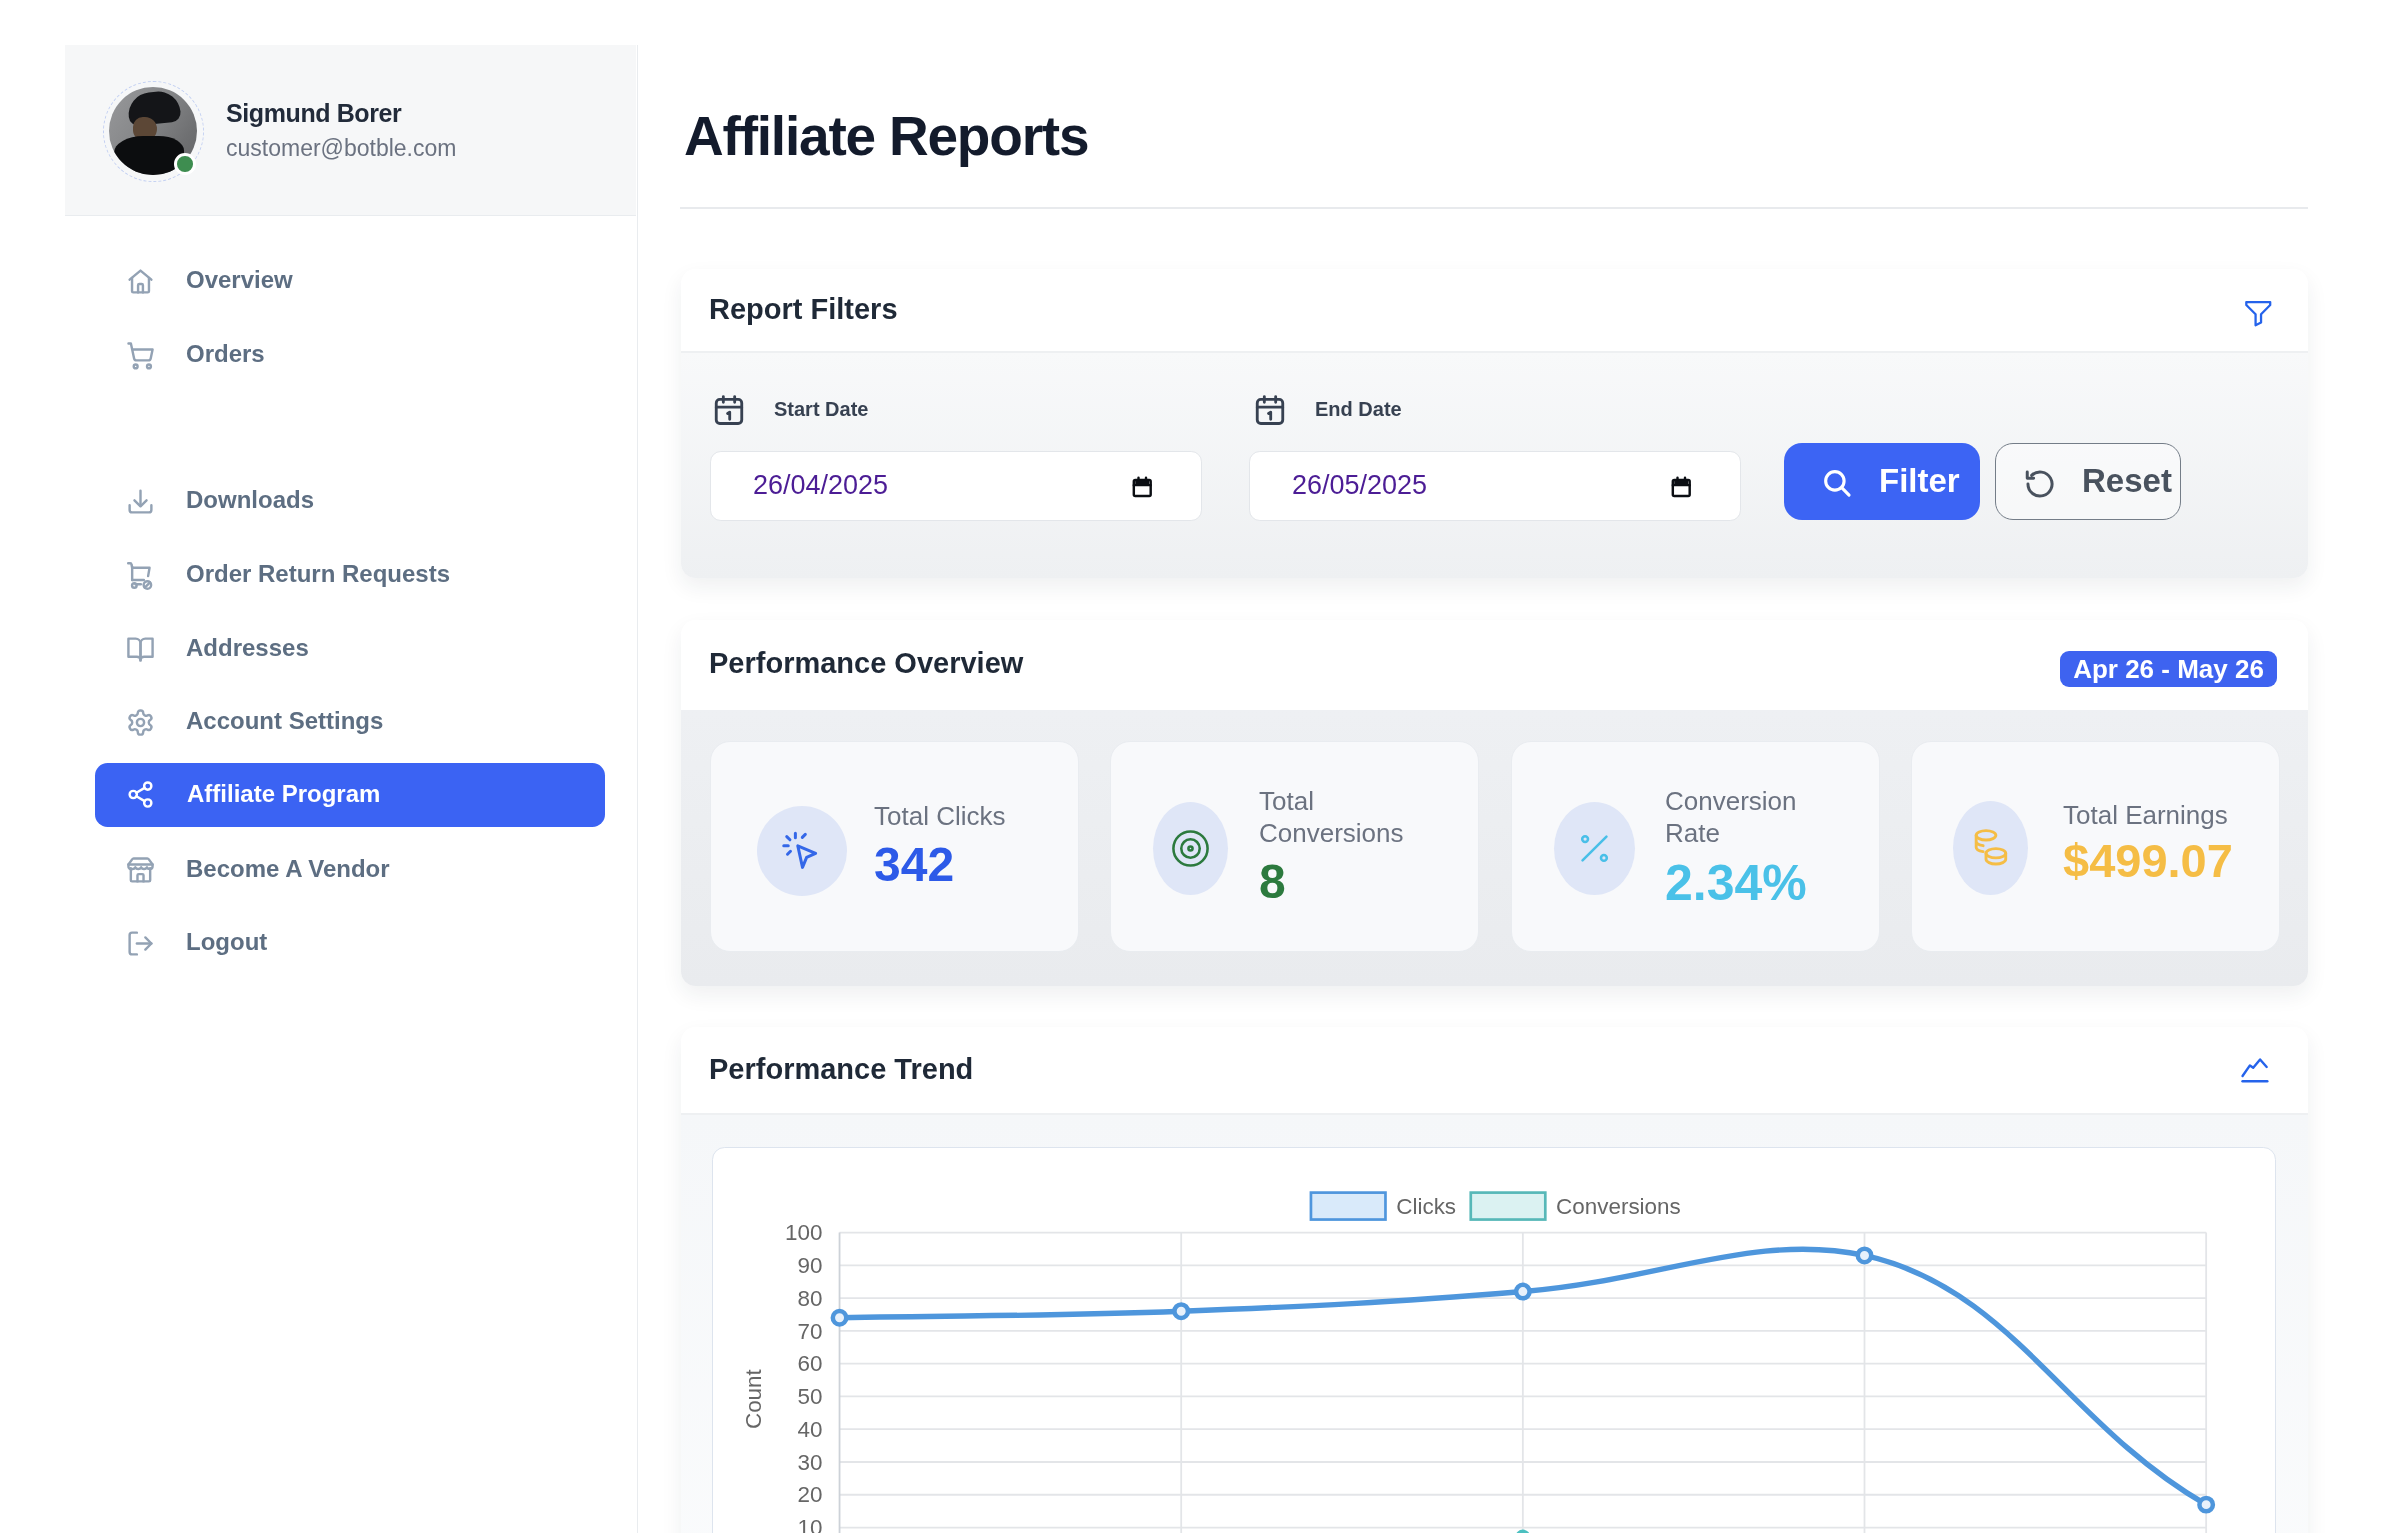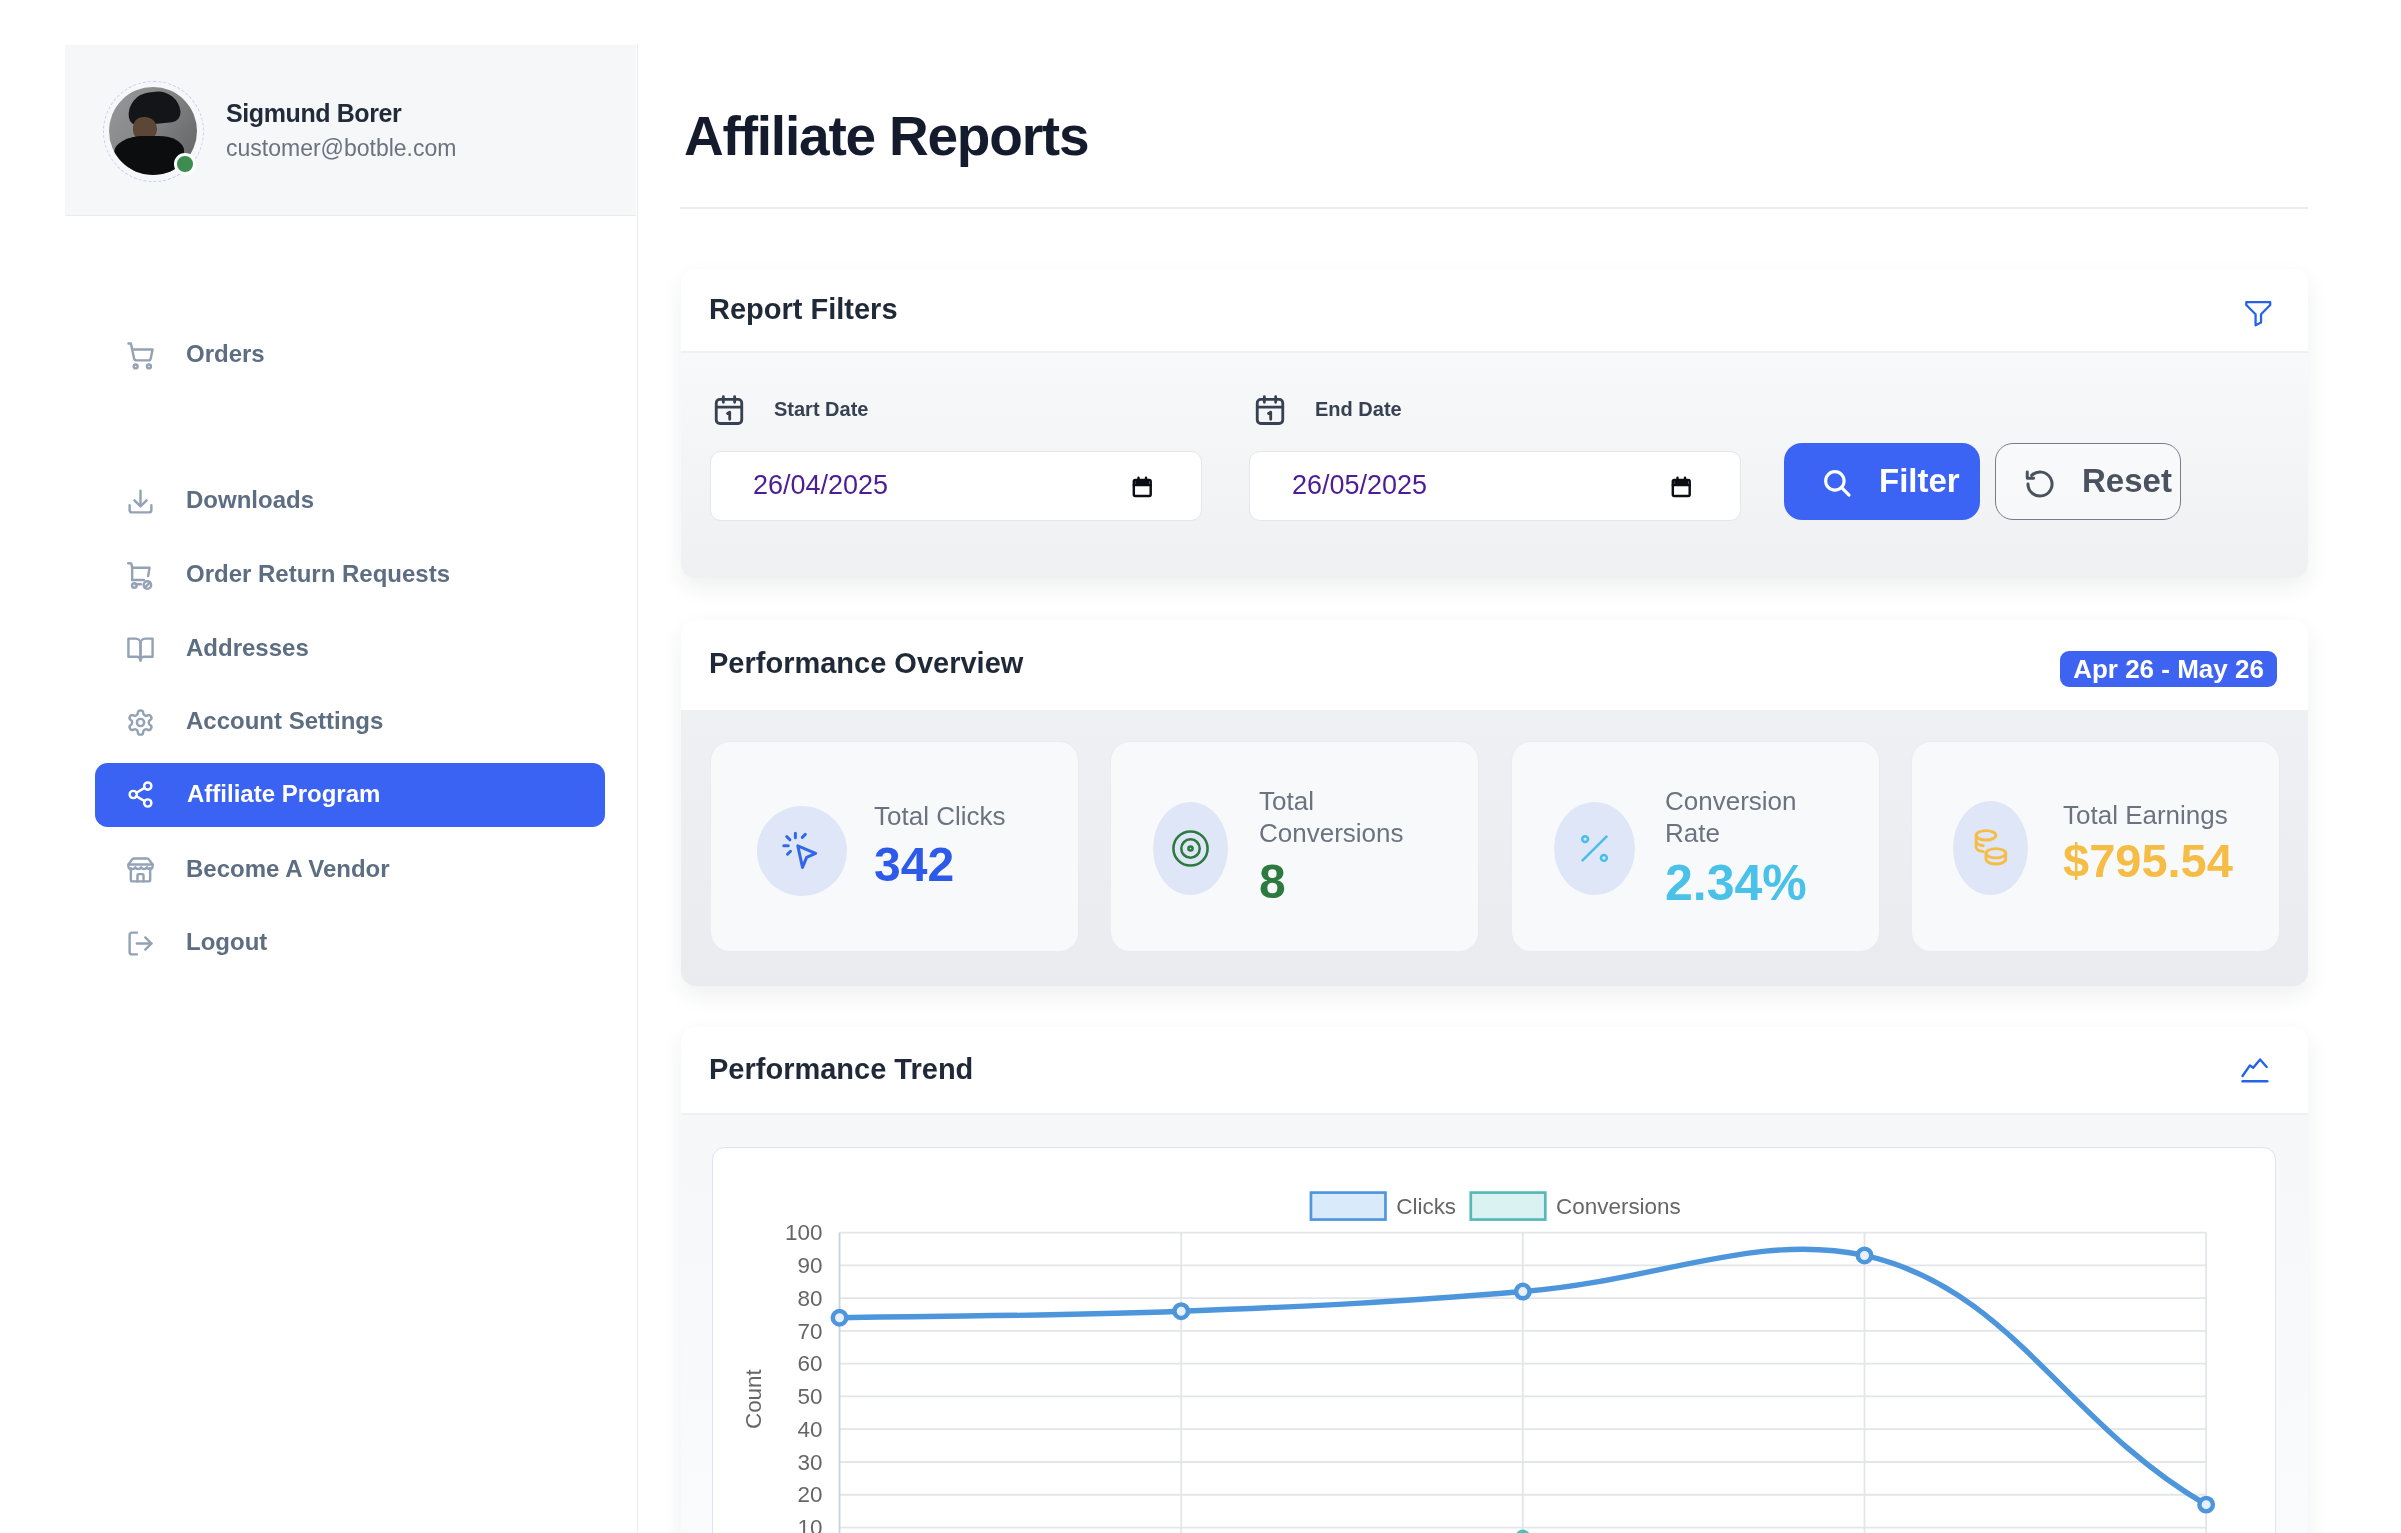--- a/index.html
+++ b/index.html
@@ -90,20 +90,30 @@
     <div class="abs" id="ring"></div>
     <div class="abs" id="avatar">
         <div class="hat"></div>
         <div class="face"></div>
         <div class="body"></div>
       </div>
     <div class="abs" id="greendot"></div>
     <div class="abs uname">Sigmund Borer</div>
     <div class="abs uemail">customer@botble.com</div>
   </div>
+  <div class="abs mrow" style="top:199px">
+    <div class="mico">
+        <svg viewBox="0 0 24 24">
+          <path d="M3 10.5 12 3l9 7.5"></path>
+          <path d="M5 9v11a1 1 0 0 0 1 1h12a1 1 0 0 0 1-1V9"></path>
+          <path d="M10 21v-6a1 1 0 0 1 1-1h2a1 1 0 0 1 1 1v6"></path>
+        </svg>
+      </div>
+    <div class="mtxt">Overview</div>
+  </div>
   <div class="abs mrow" style="top:273px">
     <div class="mico">
         <svg viewBox="0 0 24 24">
           <circle cx="8" cy="21" r="1.6"></circle>
           <circle cx="19" cy="21" r="1.6"></circle>
           <path d="M2.05 2.05h2l2.66 12.42a2 2 0 0 0 2 1.58h9.78a2 2 0 0 0 1.95-1.57L22 7H5.12"></path>
         </svg>
       </div>
     <div class="mtxt">Orders</div>
   </div>
@@ -282,21 +292,21 @@
     <div class="scard" style="left:1230px">
       <div class="bubble" style="left:41px;top:59px;width:75px;height:94px">
         <svg viewBox="0 0 24 24" style="width:43px;height:43px" fill="none" stroke="#f5bd45" stroke-width="1.6" stroke-linecap="round" stroke-linejoin="round">
             <ellipse cx="9.5" cy="5.2" rx="5.5" ry="2.6"></ellipse>
             <path d="M4 5.2v6.6c0 1.1 1.6 2.1 3.9 2.5M4 8.5c0 1.1 1.6 2.1 3.9 2.5"></path>
             <ellipse cx="15" cy="15.2" rx="5.5" ry="2.6"></ellipse>
             <path d="M9.5 15.2v3.4c0 1.4 2.5 2.6 5.5 2.6s5.5-1.2 5.5-2.6v-3.4"></path>
           </svg>
       </div>
       <div class="slabel" style="left:151px;top:57px">Total Earnings</div>
-      <div class="svalue" style="left:151px;top:91px;color:#f5bd45;font-size:47px">$795.54</div>
+      <div class="svalue" style="left:151px;top:91px;color:#f5bd45;font-size:47px">$499.07</div>
     </div>
   </div>
 </div>
 
 <div class="abs card" id="card3">
   <div class="ctitle">Performance Trend</div>
   <div class="abs" id="trendicon" style="left:1559px;top:28px;width:32px;height:30.5px">
     <svg viewBox="0 0 24 24" style="width:30.5px;height:30.5px;display:block" fill="none" stroke="#2563eb" stroke-width="1.9" stroke-linecap="round" stroke-linejoin="round">
         <path d="M2 16.5 7.8 8.2l2.6 1.9 5.4-6.6 5.2 5.9"></path>
         <path d="M2 20.7h19.5"></path>

